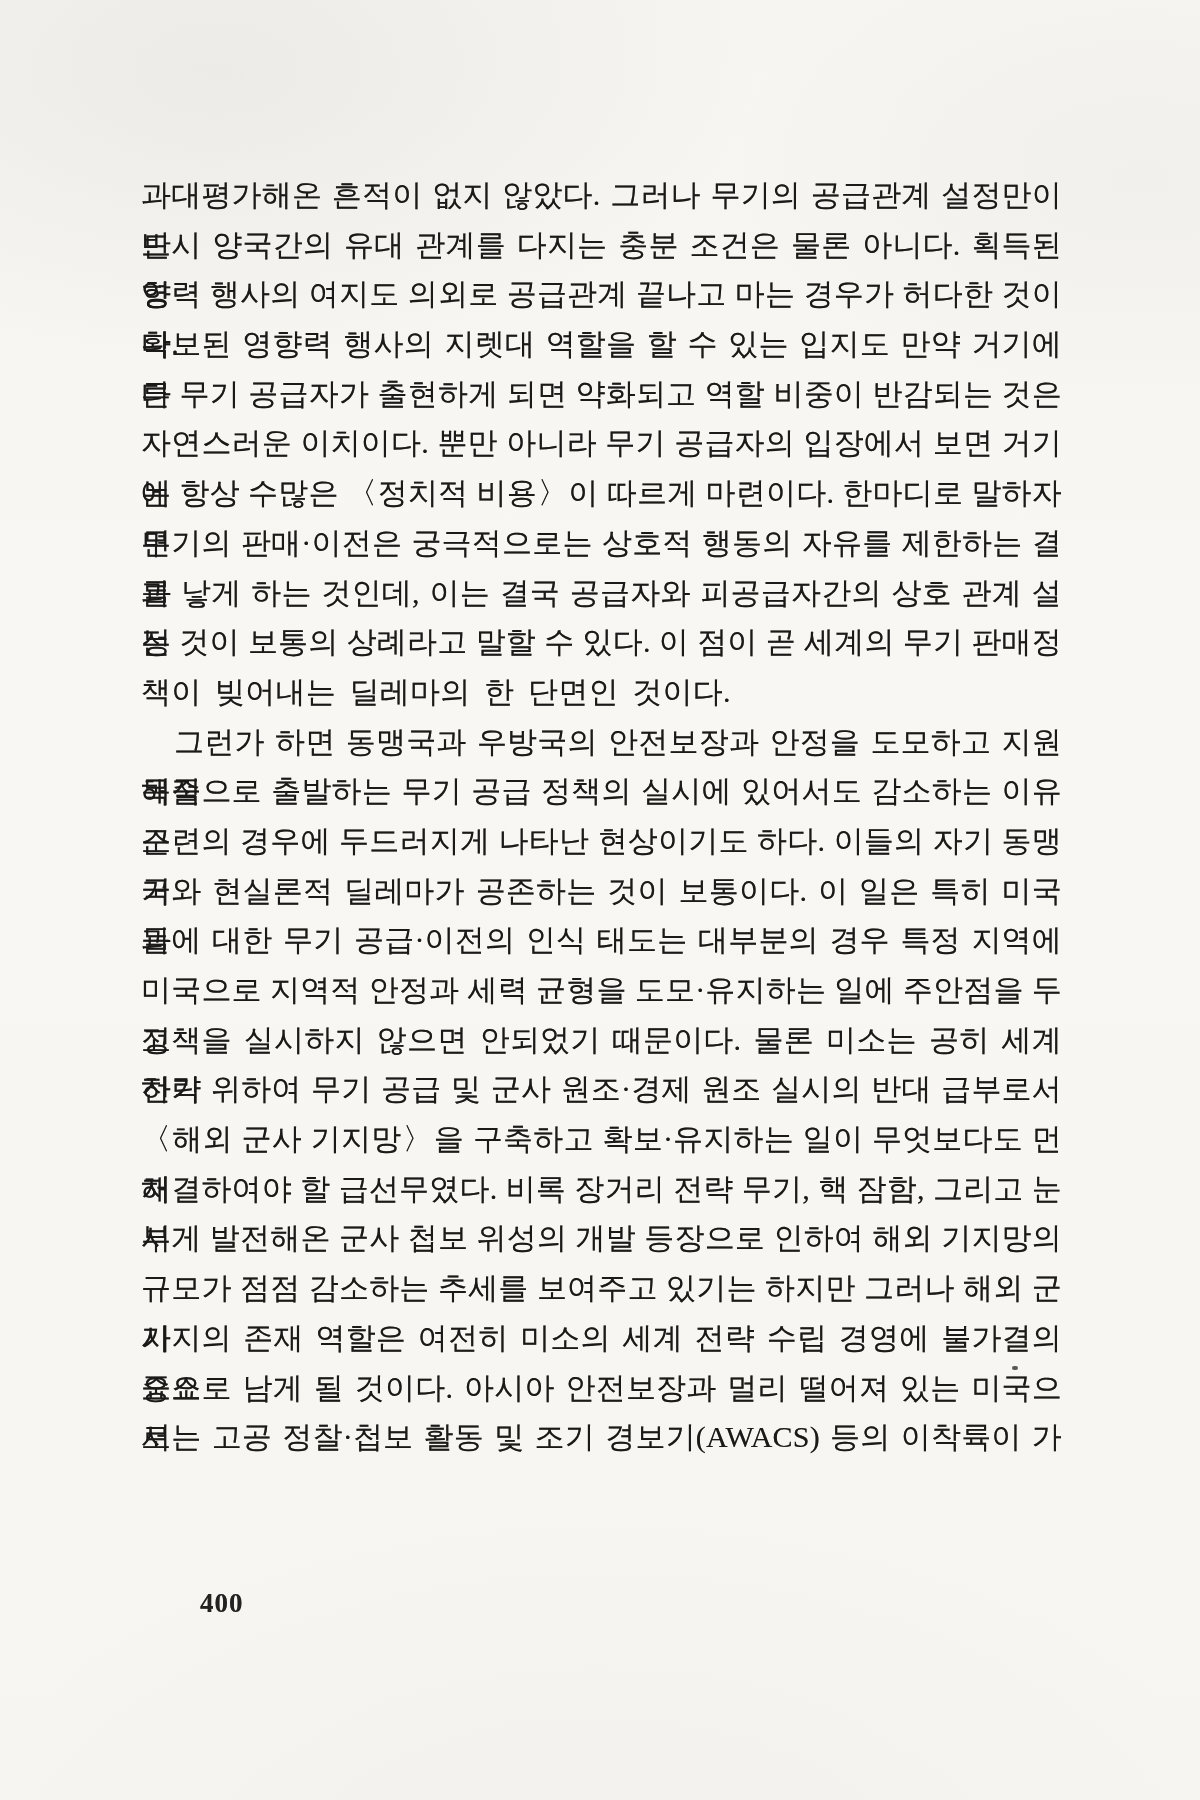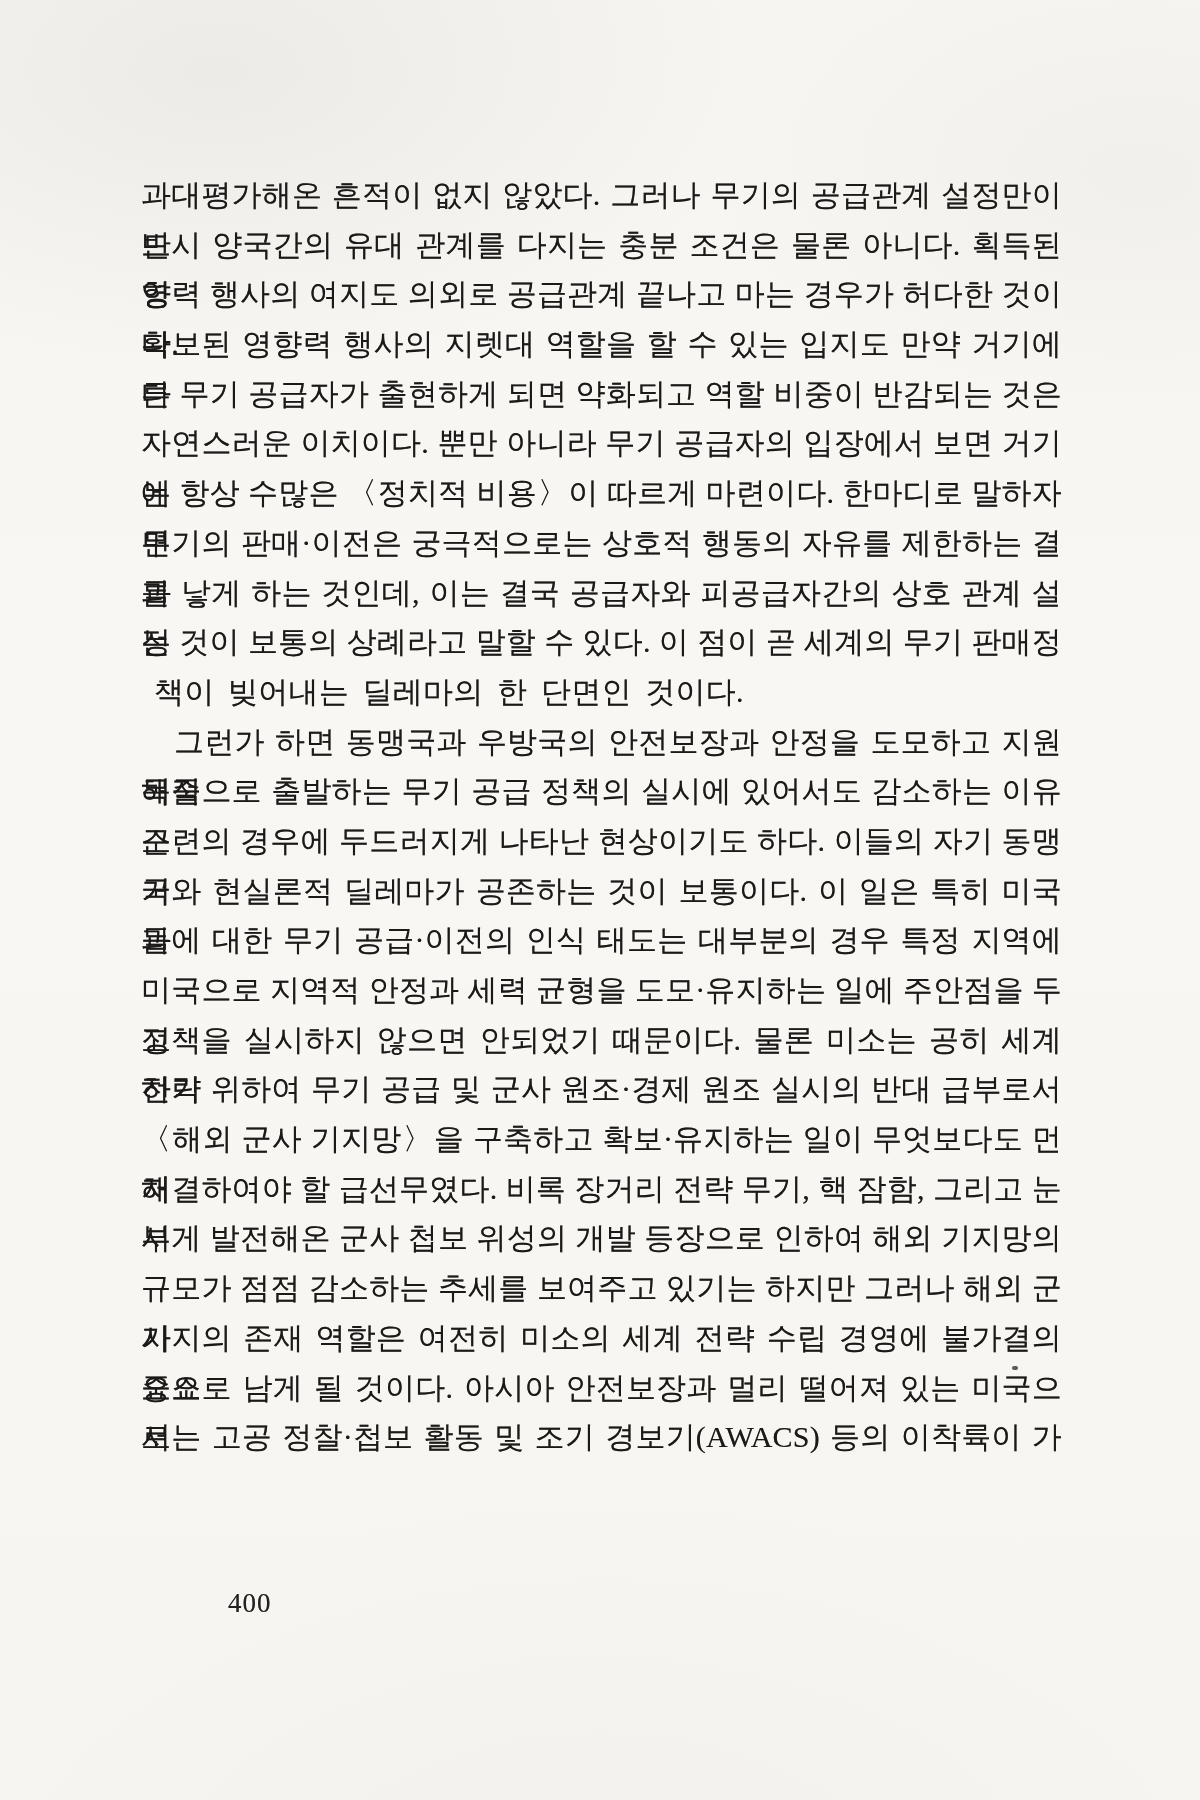--- a/index.html
+++ b/index.html
@@ -35,33 +35,33 @@
     height: 49.7px;
     letter-spacing: 0.2px;
     text-align: justify;
     text-align-last: justify;
     white-space: normal;
     text-shadow: 0 0 0.5px rgba(20,18,16,0.55);
   }
   .line.last {
     text-align-last: left;
     word-spacing: 6px;
-    margin-left: 13px;
   }
   .line.indent {
     text-indent: 33px;
   }
   .page-number {
     position: absolute;
-    left: 228px;
+    left: 200px;
     top: 1588px;
     font-size: 27px;
     color: #242220;
     letter-spacing: 1px;
     text-shadow: 0 0 0.5px rgba(20,18,16,0.5);
+    font-weight: bold;
   }
   .speck {
     position: absolute;
     left: 1012px;
     top: 1366px;
     width: 6px;
     height: 4px;
     border-radius: 2px;
     background: rgba(40,38,34,0.75);
   }

